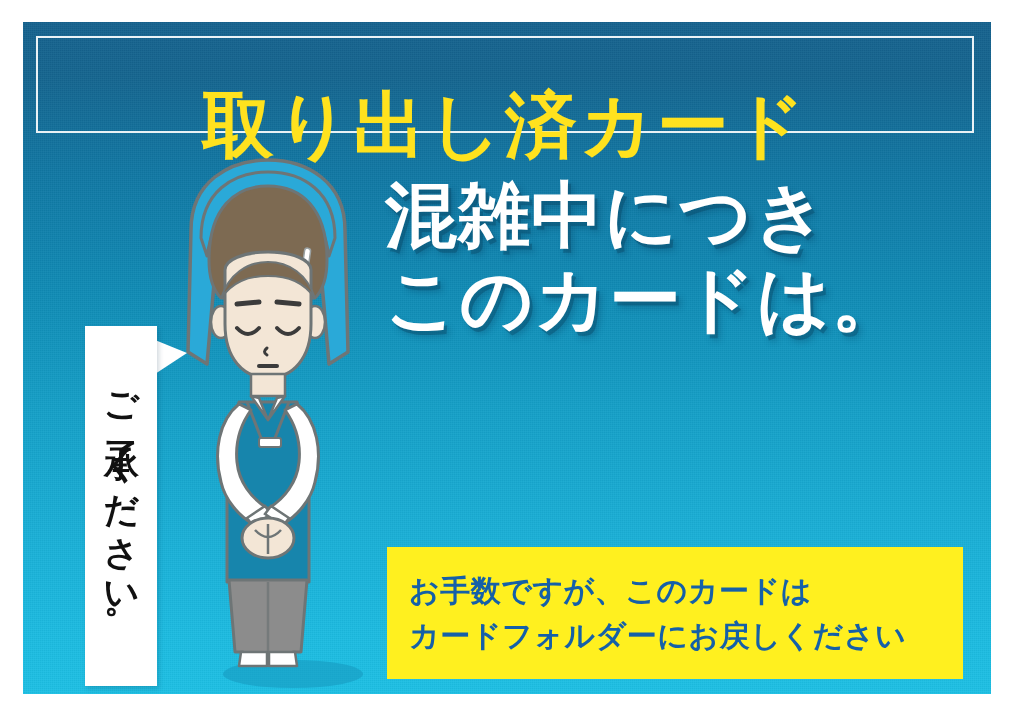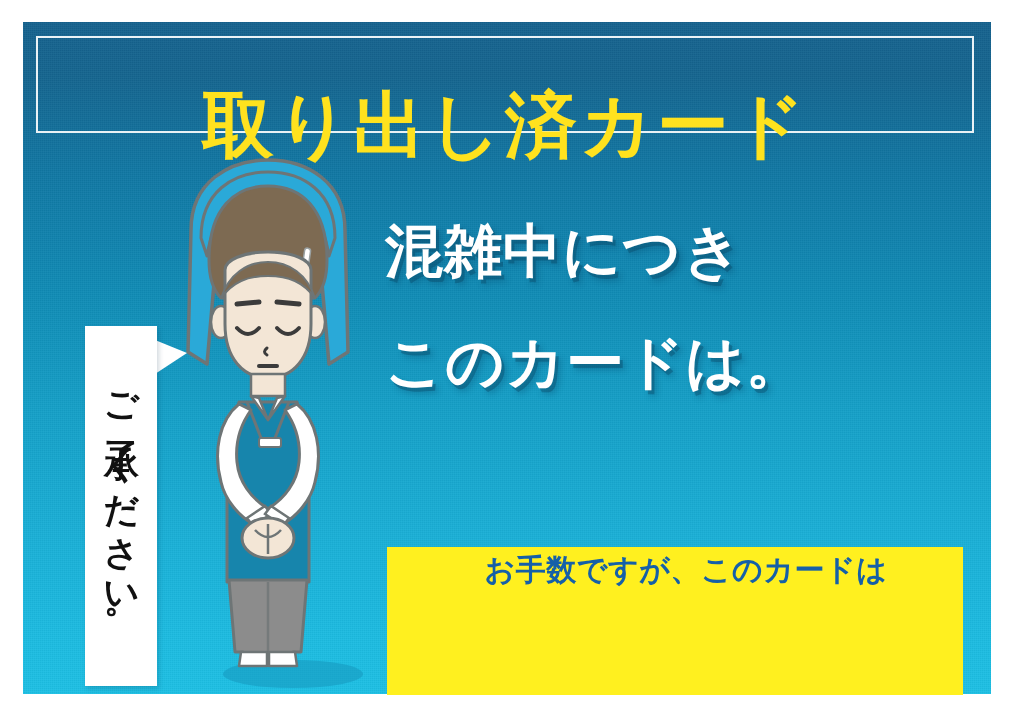--- a/index.html
+++ b/index.html
@@ -70,41 +70,40 @@
   }
   
   .message {
     position: absolute;
     left: 362px;
     top: 152px;
     width: 600px;
   }
   .msg-line {
     color: #FFFFFF;
-    font-size: 58px;
+    font-size: 72px;
     font-weight: bold;
     line-height: 1.16;
     letter-spacing: 1px;
     white-space: nowrap;
     text-shadow:
        3px 4px 0 rgba(8, 70, 100, 0.40),
        5px 6px 6px rgba(8, 60, 92, 0.30);
     font-family: "DejaVu Sans", "Liberation Sans", sans-serif;
-    margin-top: 44px;
   }
   
   .note-box {
     position: absolute;
     left: 364px;
     top: 525px;
     width: 576px;
-    height: 148px;
+    height: 132px;
     background: #FFF01F;
     display: flex;
-    flex-direction: row;
+    flex-direction: column;
     align-items: flex-start;
     justify-content: center;
     padding-left: 22px;
     box-sizing: border-box;
   }
   .note-line {
     color: #1560A8;
     font-size: 30px;
     font-weight: bold;
     line-height: 1.5;
@@ -241,16 +240,17 @@
       <div class="bubble-text">ご了承ください。</div>
     </div>
 
     <div class="message">
       <div class="msg-line">混雑中につき</div>
       <div class="msg-line">このカードは。</div>
     </div>
 
     <div class="note-box">
       <div class="note-line">お手数ですが、このカードは</div>
+      <div class="note-line">カードフォルダーにお戻しください</div>
     </div>
 
   </div>
 </div>
 
 </body></html>

